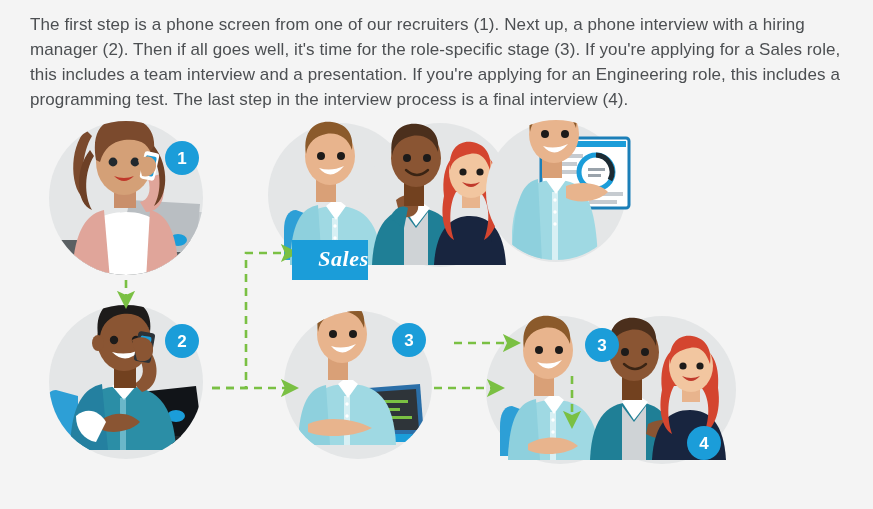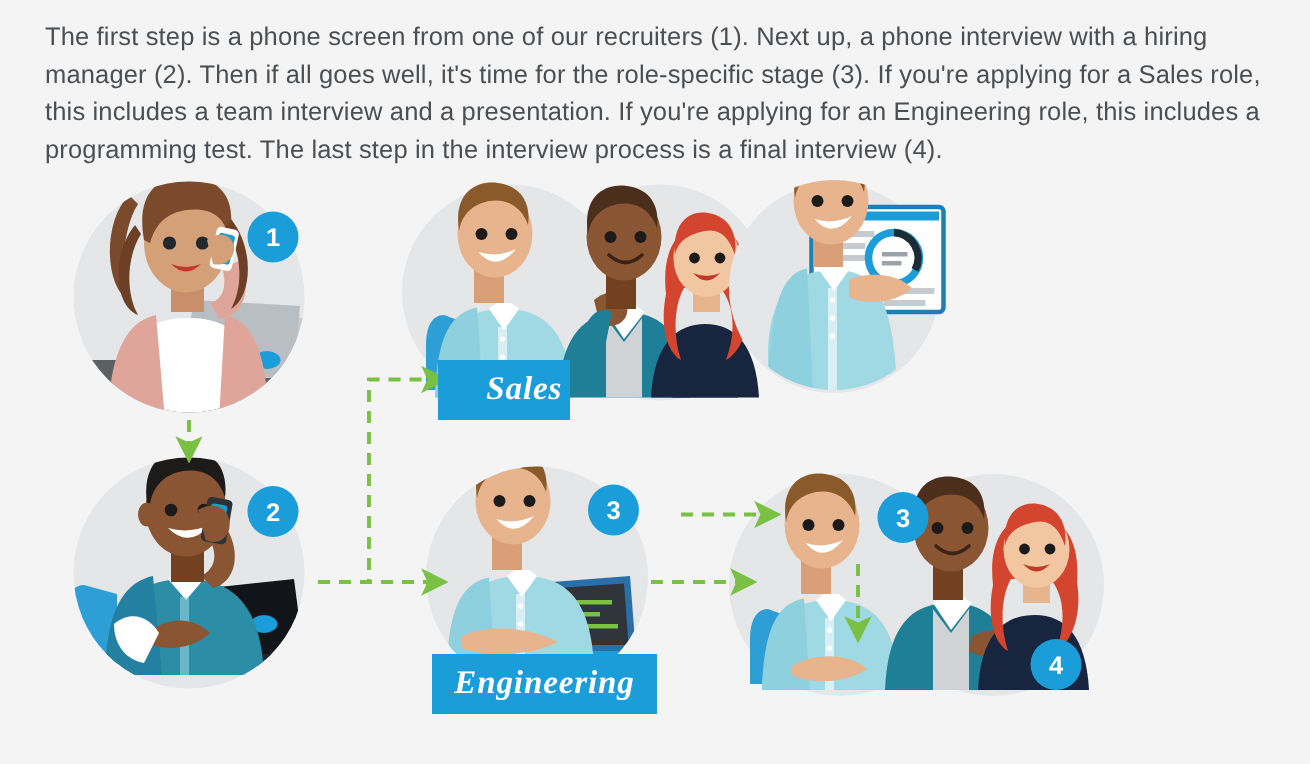--- a/index.html
+++ b/index.html
@@ -359,27 +359,24 @@
       <g fill="none" stroke="#7ac043" stroke-width="2.6" stroke-dasharray="8 6" stroke-linecap="butt" marker-end="url(#arrowhead)">
         <path d="M126 180 L126 196"></path>
         <path d="M212 288 L246 288 L246 153 L286 153"></path>
         <path d="M212 288 L286 288"></path>
         <path d="M454 243 L508 243"></path>
         <path d="M572 276 L572 316"></path>
         <path d="M434 288 L492 288"></path>
       </g>
     </svg>
 
-    <div class="ribbon" style="left:292px; top:140px; width:88px;padding-left:27px;">
+    <div class="ribbon" style="left:292px; top:140px; width:76px;padding-left:27px;">
       <span class="rtext">Sales</span>
     </div>
 
-    <div class="ribbon" style="left:288px; top:336px; width:150px;">
-      <span class="rtext">Engineering</span>
-    </div>
 
     <div class="badge" style="left:165px; top:41px;">
       <span>1</span>
     </div>
     <div class="badge" style="left:165px; top:224px;">
       <span>2</span>
     </div>
     <div class="badge" style="left:585px; top:228px;">
       <span>3</span>
     </div>

